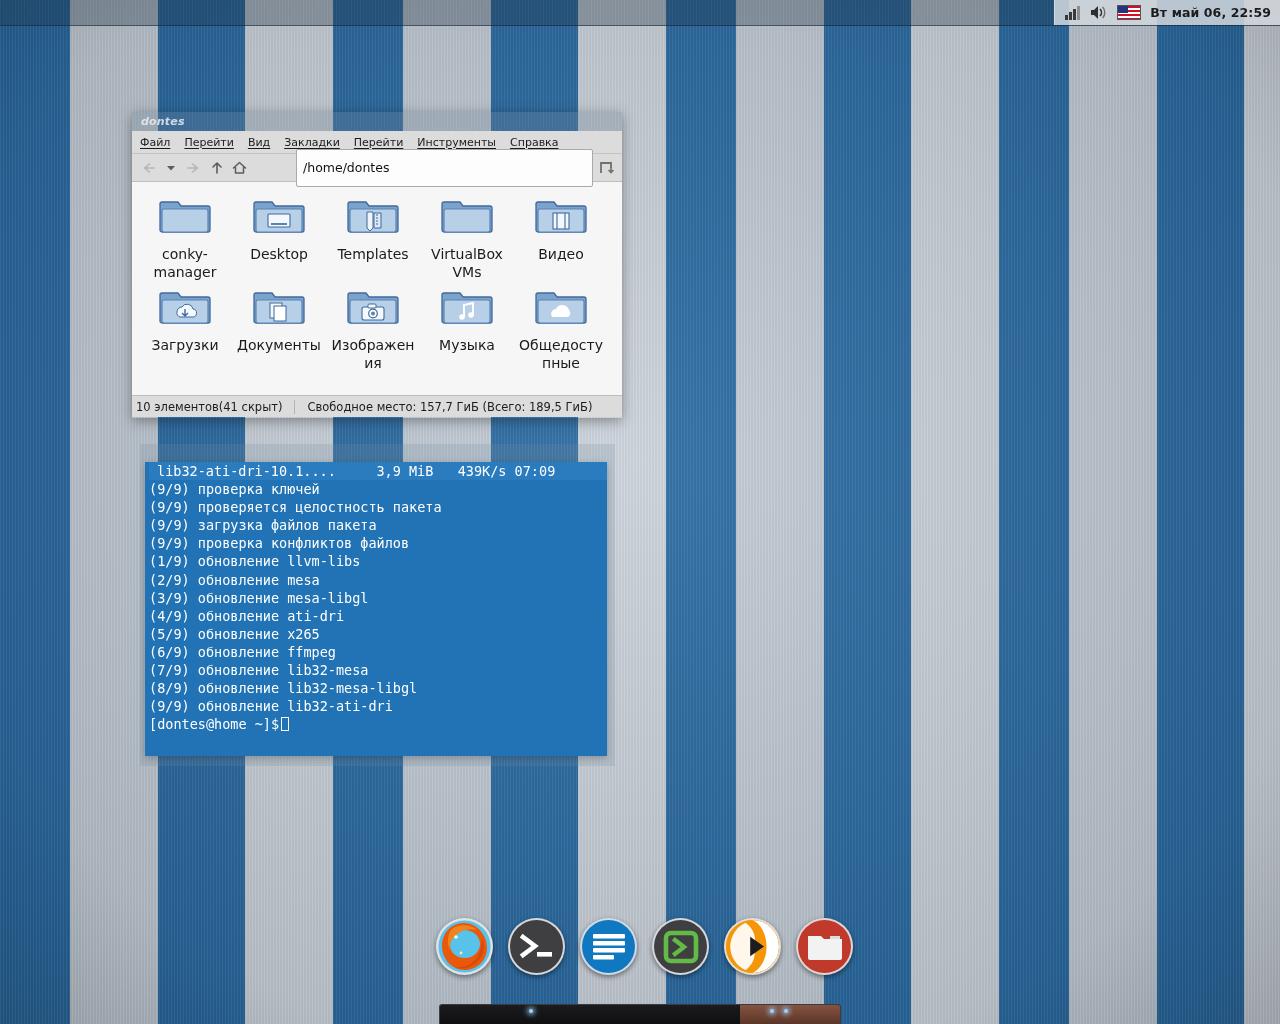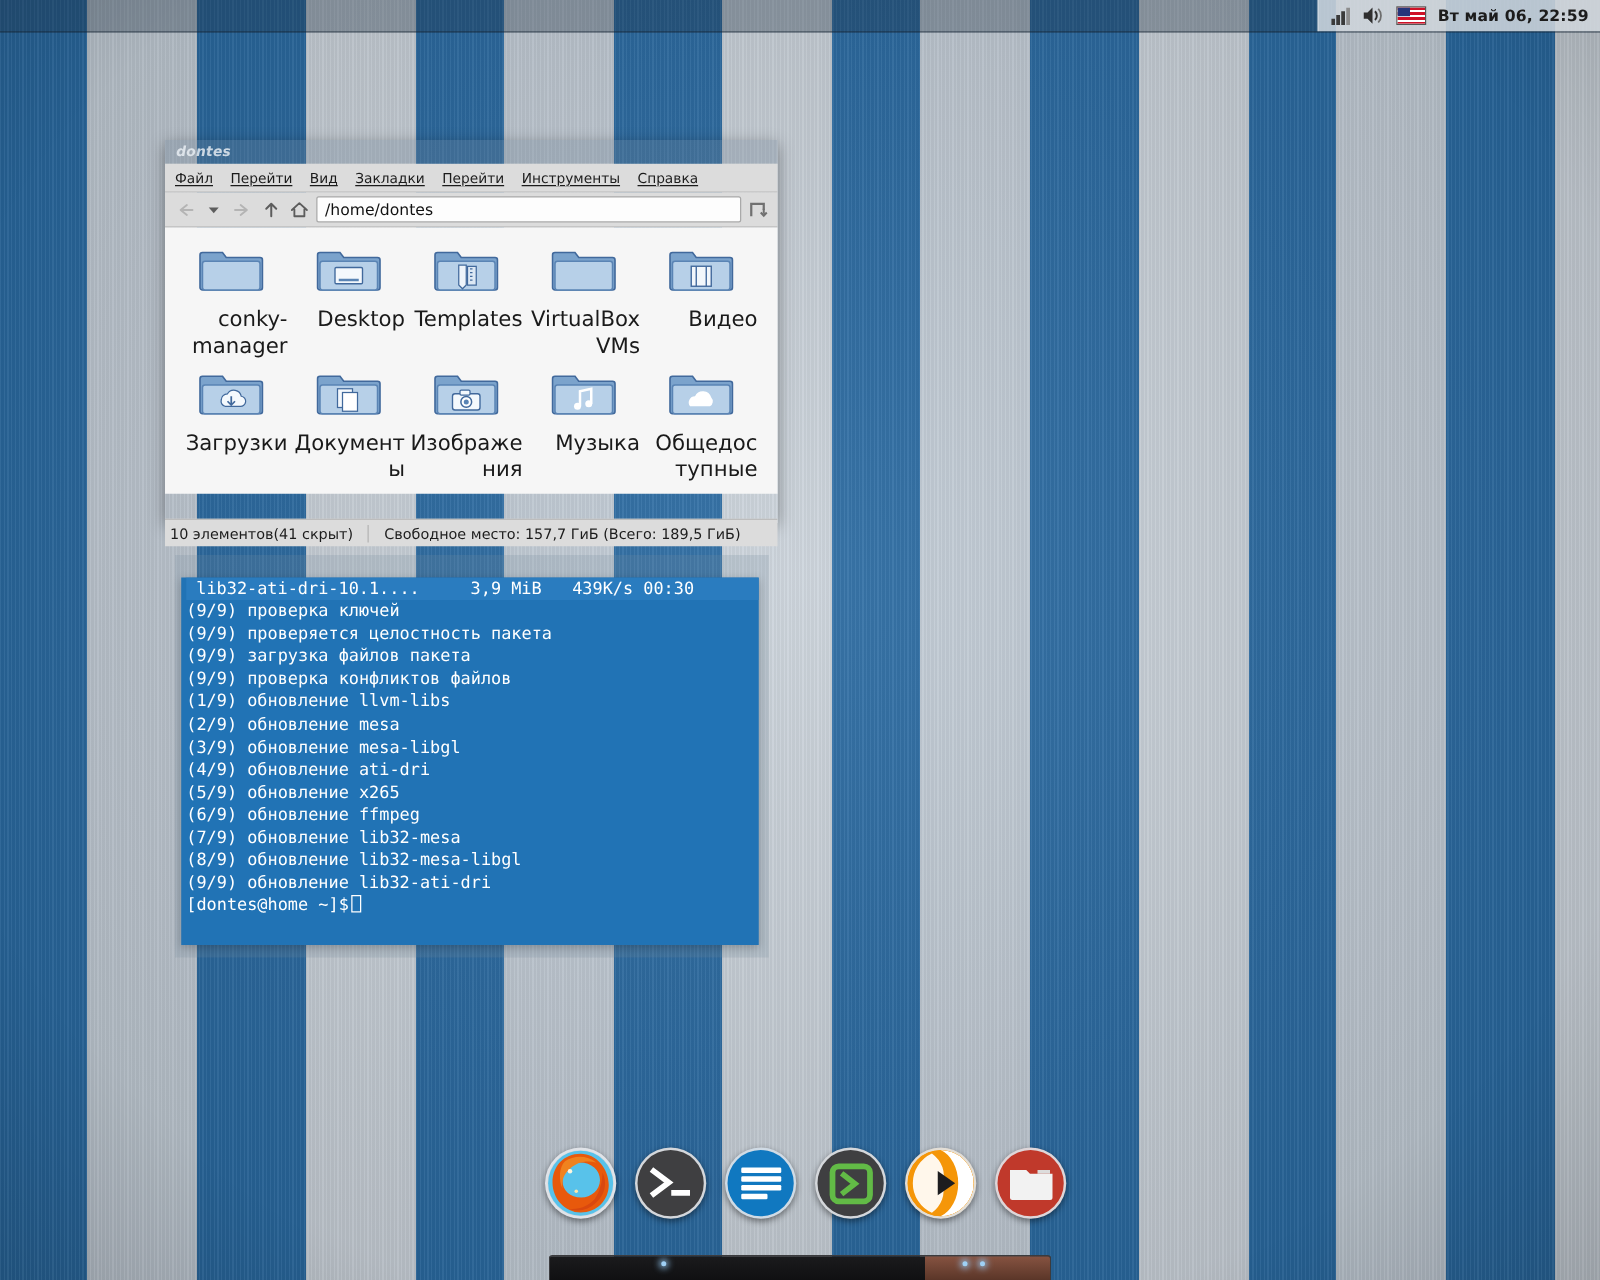--- a/index.html
+++ b/index.html
@@ -100,44 +100,44 @@
   .fm-toolbar{
     height:28px; background:#dcdcdc;
     border-bottom:1px solid #bdbdbd;
     display:flex; align-items:center; gap:4px; padding:0 6px;
   }
   .nav-btn{
     width:19px; height:22px; display:flex;
     align-items:center; justify-content:center;
   }
   .path-entry{
-    flex:1; height:21px; background:#fdfdfd;
+    flex:1; height:38px; background:#fdfdfd;
     border:1px solid #a9a9a9; border-radius:2px;
     display:flex; align-items:center; padding:0 6px;
-    font-size:12.5px; color:#111;
+    font-size:12.5px; color:#111;margin-left:43px;
   }
   .fm-body{
     height:213px; background:#f6f6f6;
     padding:8px 6px 0 6px; overflow:hidden;
   }
   .fm-row{ display:flex; }
   .fm-item{
     width:94px; padding-top:4px;
     display:flex; flex-direction:column; align-items:center;
   }
   .fm-label{
-    margin-top:6px; font-size:17px; color:#1a1a1a;
-    text-align:right; line-height:1.25; width:90px;
+    margin-top:6px; font-size:14px; color:#1a1a1a;
+    text-align:center; line-height:1.25; width:90px;
     word-wrap:break-word;
   }
   .fm-status{
     height:22px; background:#dcdcdc;
     border-top:1px solid #bdbdbd;
     display:flex; align-items:center;
-    font-size:11.5px; color:#1c1c1c;margin-top:20px;
+    font-size:11.5px; color:#1c1c1c;
   }
   .fm-status .left{ padding-left:4px; }
   .fm-status .sep{
     width:1px; height:14px; background:#b4b4b4; margin:0 12px;
   }
 
   
   #terminal-shadow{
     position:absolute; left:140px; top:444px; width:475px; height:322px;
     background: rgba(120,140,160,0.22);
@@ -399,21 +399,21 @@
 
     <div class="fm-status">
       <span class="left">10 элементов(41 скрыт)</span>
       <span class="sep"></span>
       <span>Свободное место: 157,7 ГиБ (Всего: 189,5 ГиБ)</span>
     </div>
   </div>
 
   <div id="terminal-shadow"></div>
   <div id="terminal">
-    <div class="term-line term-first">lib32-ati-dri-10.1....     3,9 MiB   439K/s 00:30</div>
+    <div class="term-line term-first">lib32-ati-dri-10.1....     3,9 MiB   439K/s 07:09</div>
     <div class="term-line">(9/9) проверка ключей</div>
     <div class="term-line">(9/9) проверяется целостность пакета</div>
     <div class="term-line">(9/9) загрузка файлов пакета</div>
     <div class="term-line">(9/9) проверка конфликтов файлов</div>
     <div class="term-line">(1/9) обновление llvm-libs</div>
     <div class="term-line">(2/9) обновление mesa</div>
     <div class="term-line">(3/9) обновление mesa-libgl</div>
     <div class="term-line">(4/9) обновление ati-dri</div>
     <div class="term-line">(5/9) обновление x265</div>
     <div class="term-line">(6/9) обновление ffmpeg</div>

